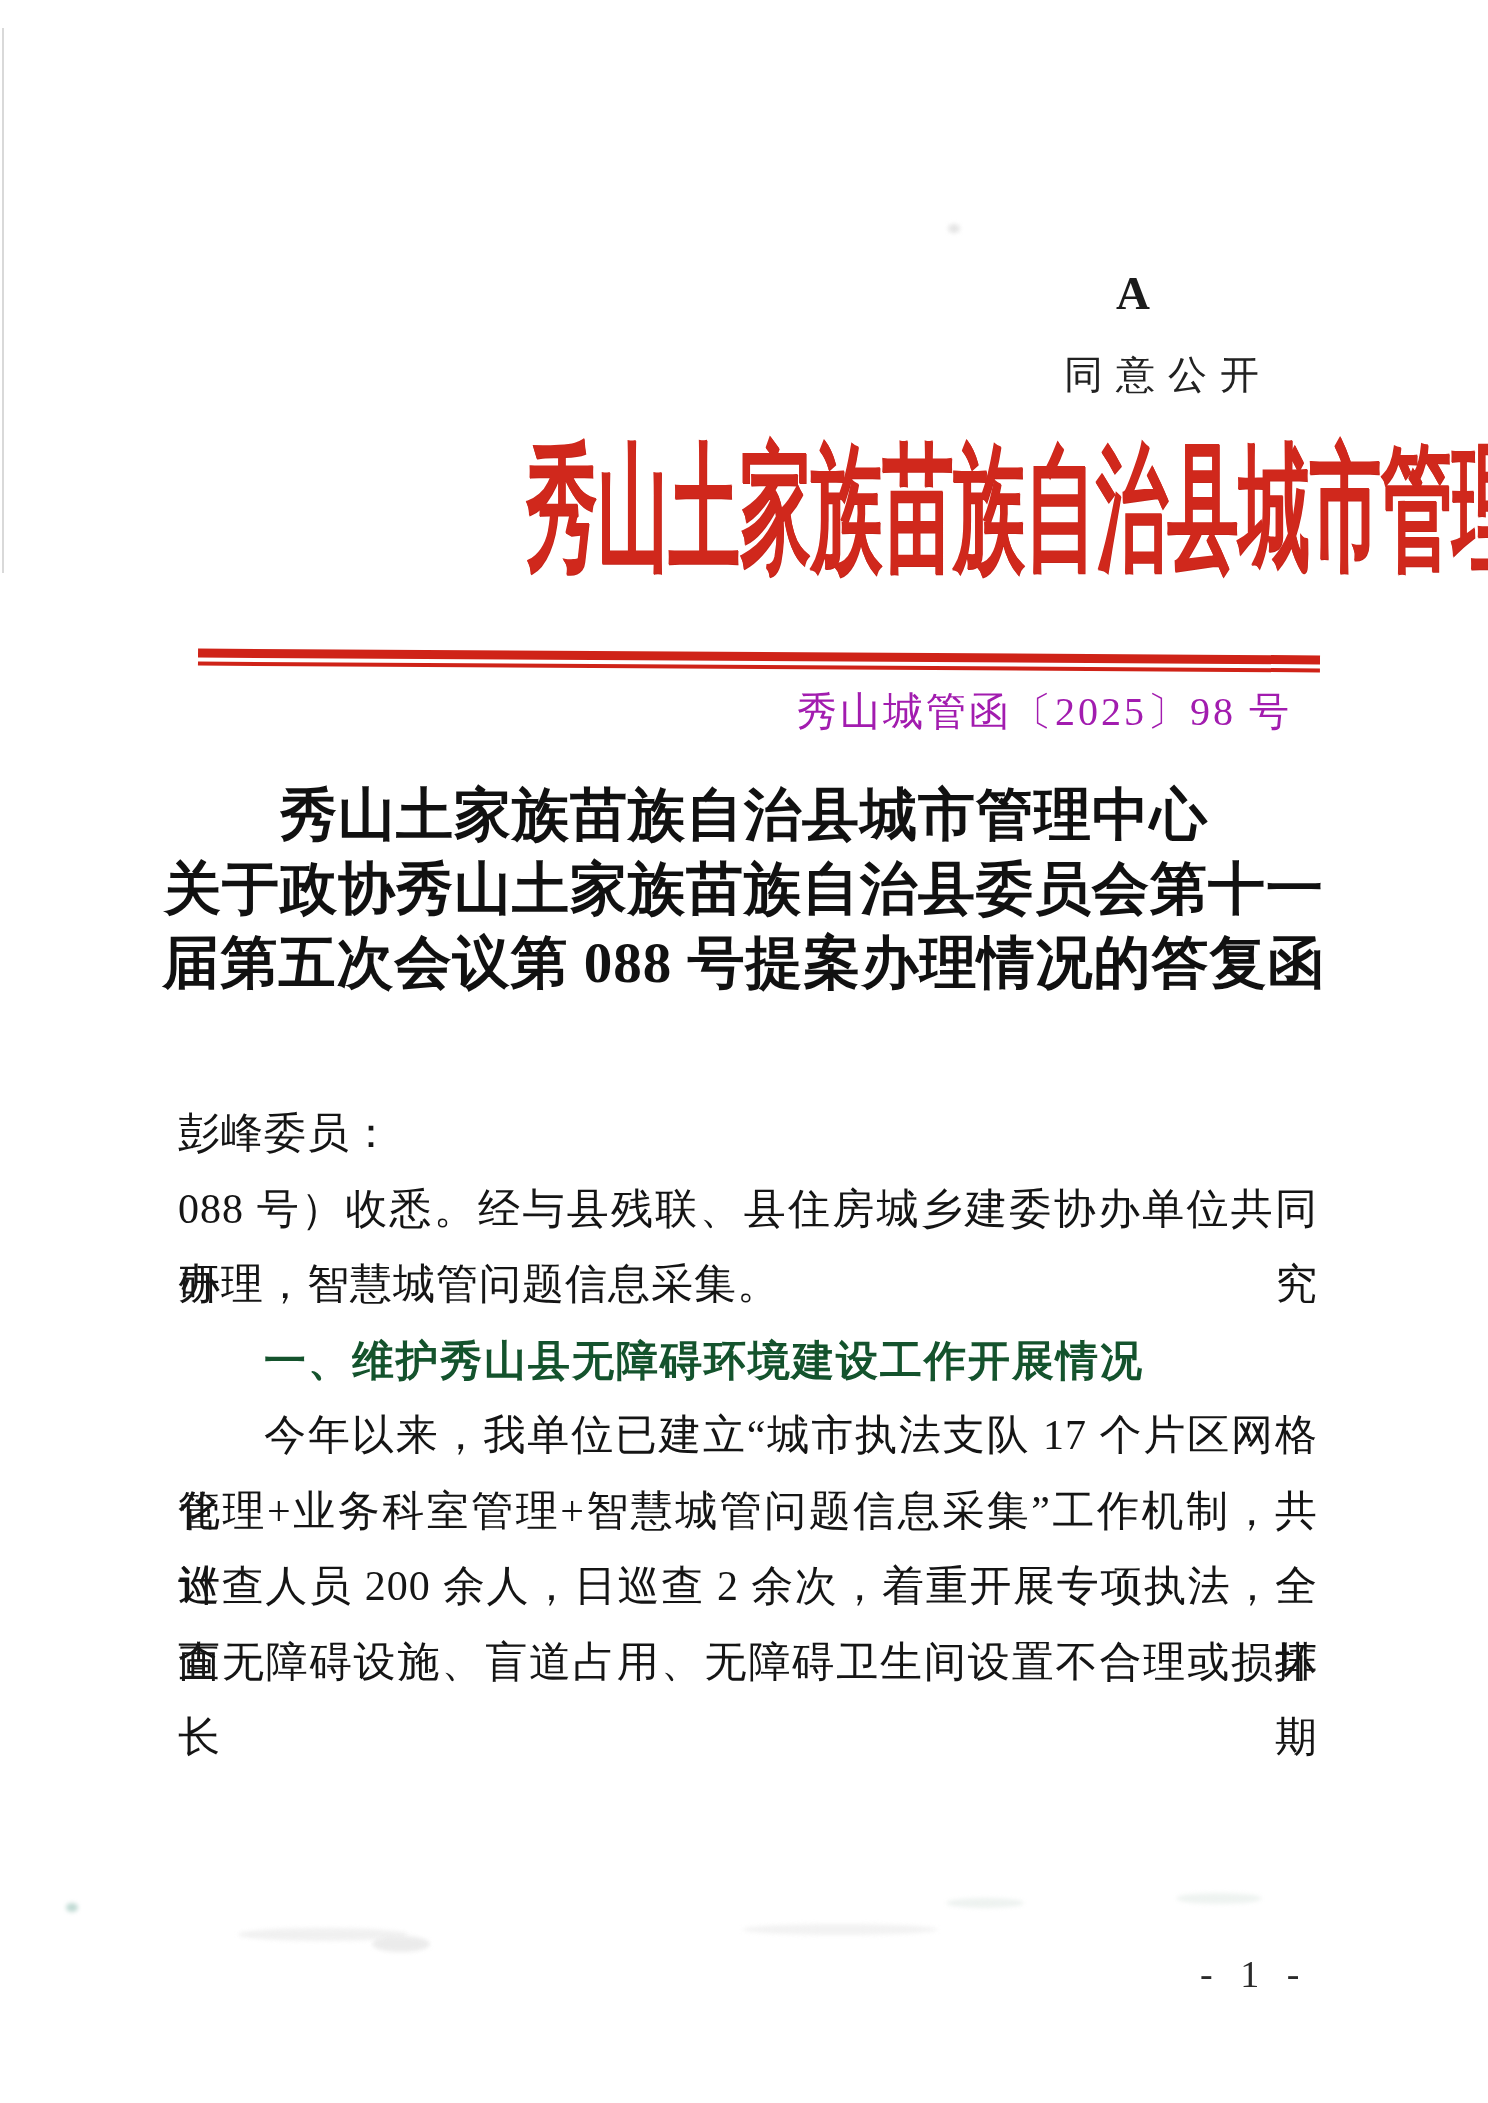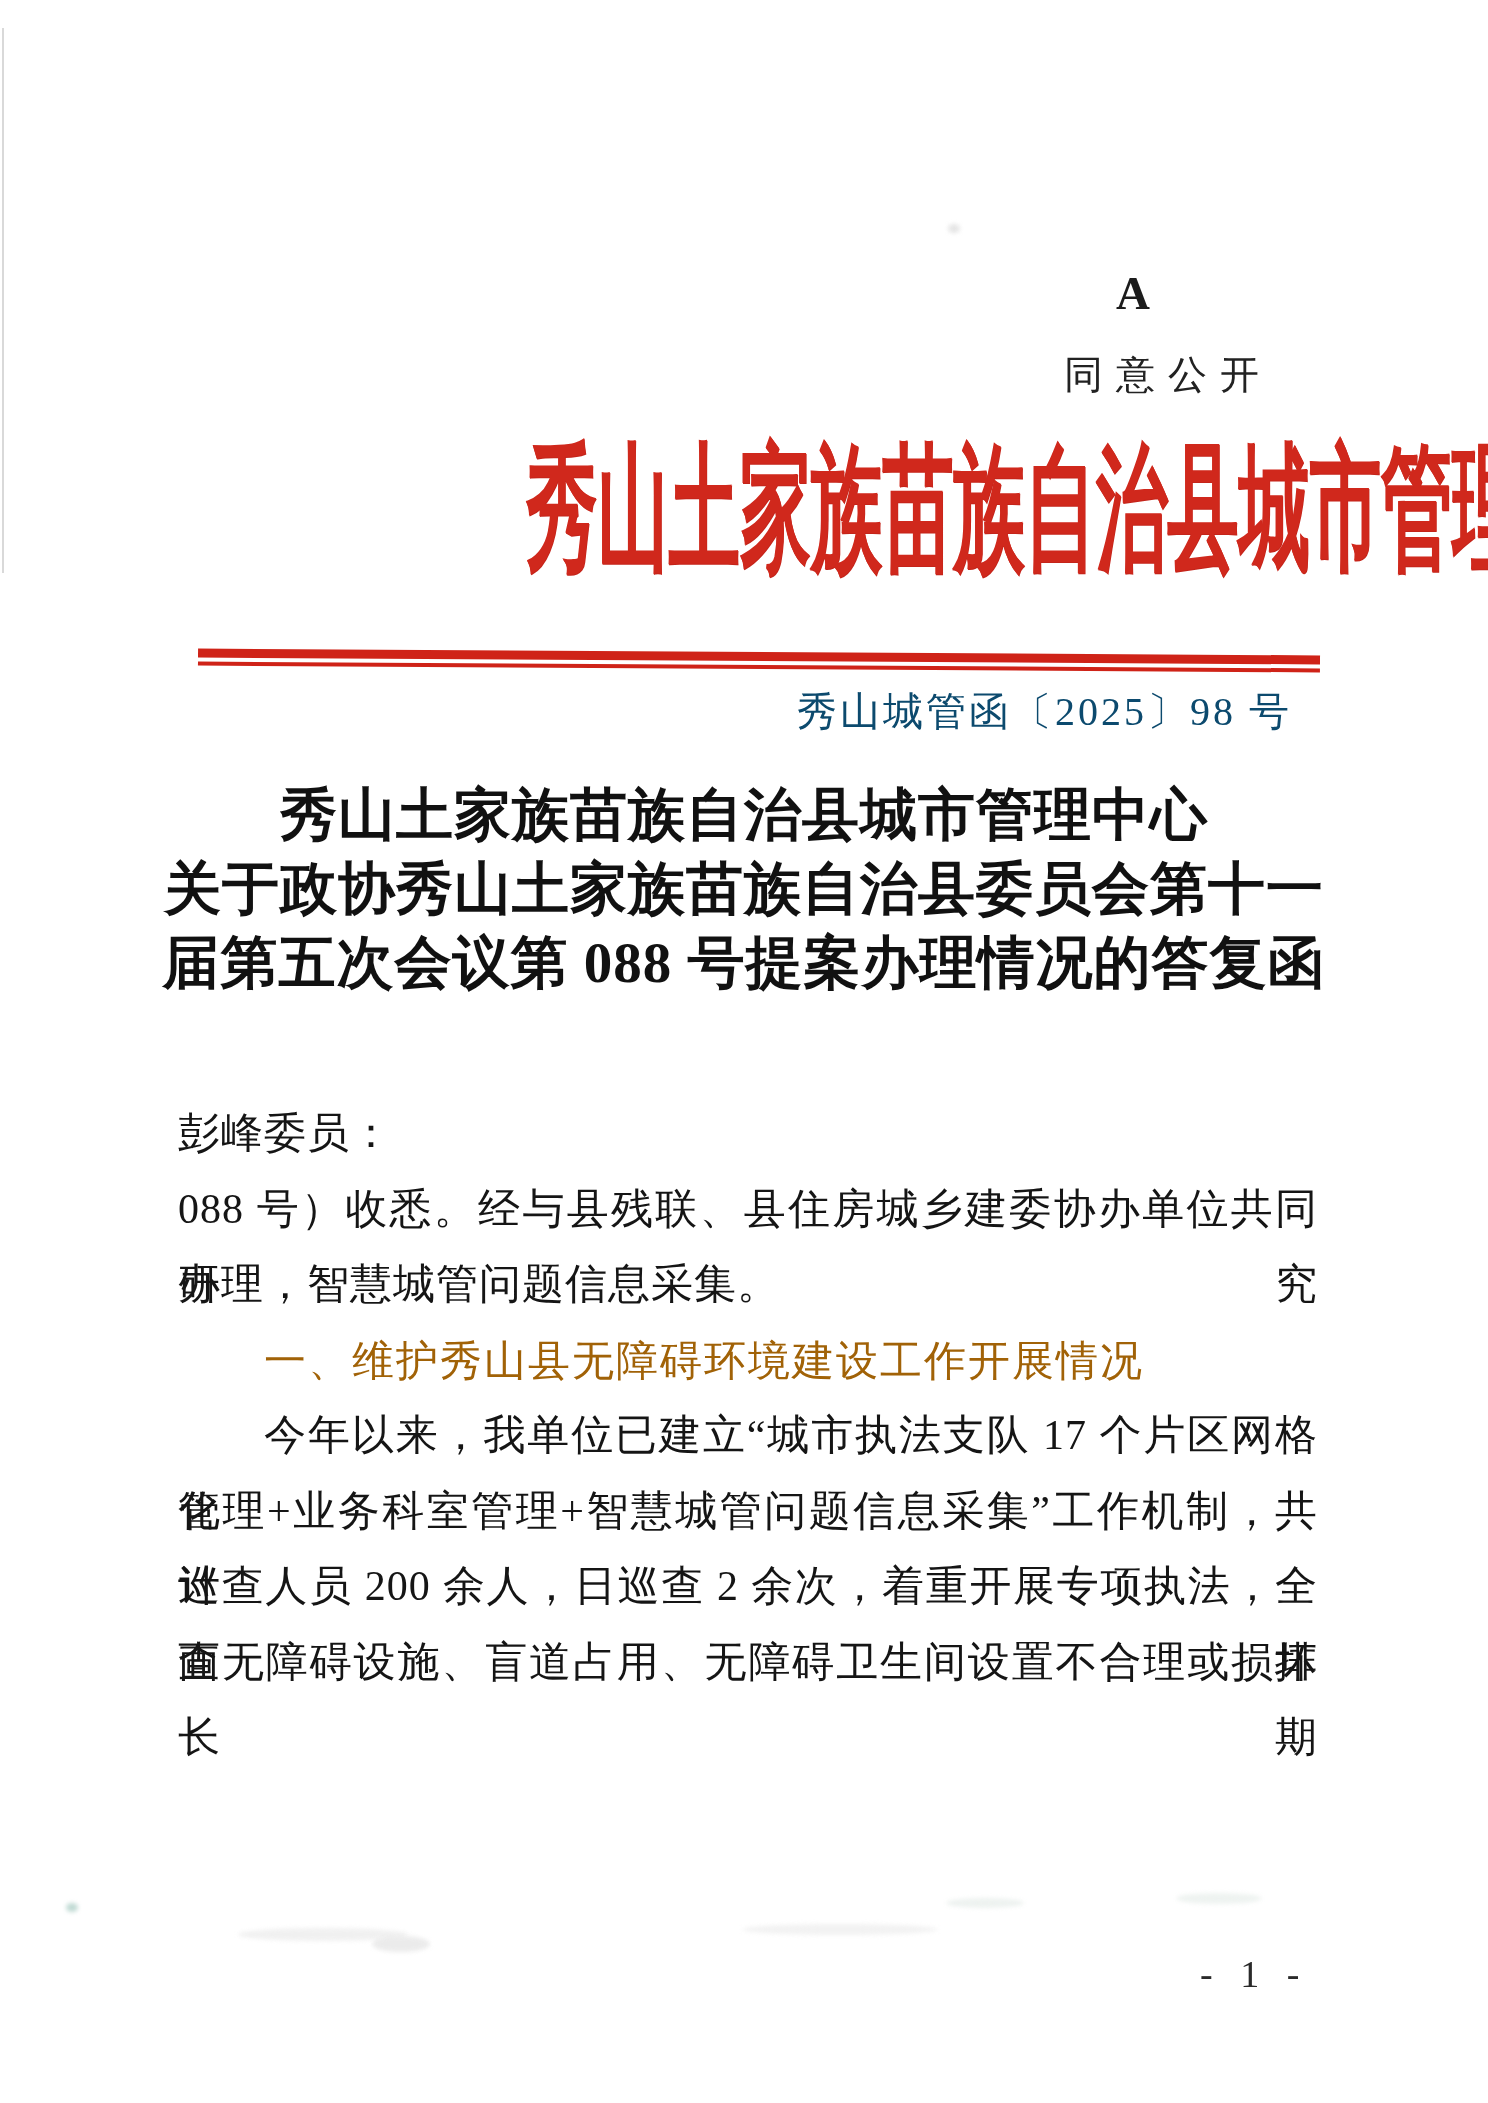--- a/index.html
+++ b/index.html
@@ -68,21 +68,21 @@
   .red-rule .thick { height: 9px; background: #cf2318; }
   .red-rule .gap   { height: 4px; background: transparent; }
   .red-rule .thin  { height: 4px; background: #cf2318; }
 
   .doc-number {
     position: absolute;
     top: 684px;
     right: 196px;
     font-size: 40px;
     letter-spacing: 3px;
-    color: #0c4a6e;
+    color: #a21caf;
     white-space: nowrap;
   }
 
   
   .doc-title {
     position: absolute;
     top: 778px;
     left: 0;
     width: 100%;
     text-align: center;
@@ -103,23 +103,23 @@
     font-size: 42px;
     line-height: 75.5px;
     letter-spacing: 1px;
     color: #151515;
   }
   .body-block .ln { height: 75.5px; overflow: visible; white-space: nowrap; }
   .body-block .j  { text-align: justify; text-align-last: justify; white-space: normal; }
   .body-block .ind { text-indent: 86px; }
   .body-block .hd {
     font-family: "Liberation Sans", "DejaVu Sans", sans-serif;
-    font-weight: normal;
+    font-weight: bold;
     letter-spacing: 2px;
-    color: #a16207;
+    color: #14532d;
   }
 
   .page-number {
     position: absolute;
     top: 1952px;
     left: 1200px;
     font-size: 38px;
     word-spacing: 10px;
     letter-spacing: 4px;
     color: #2a2a2a;

